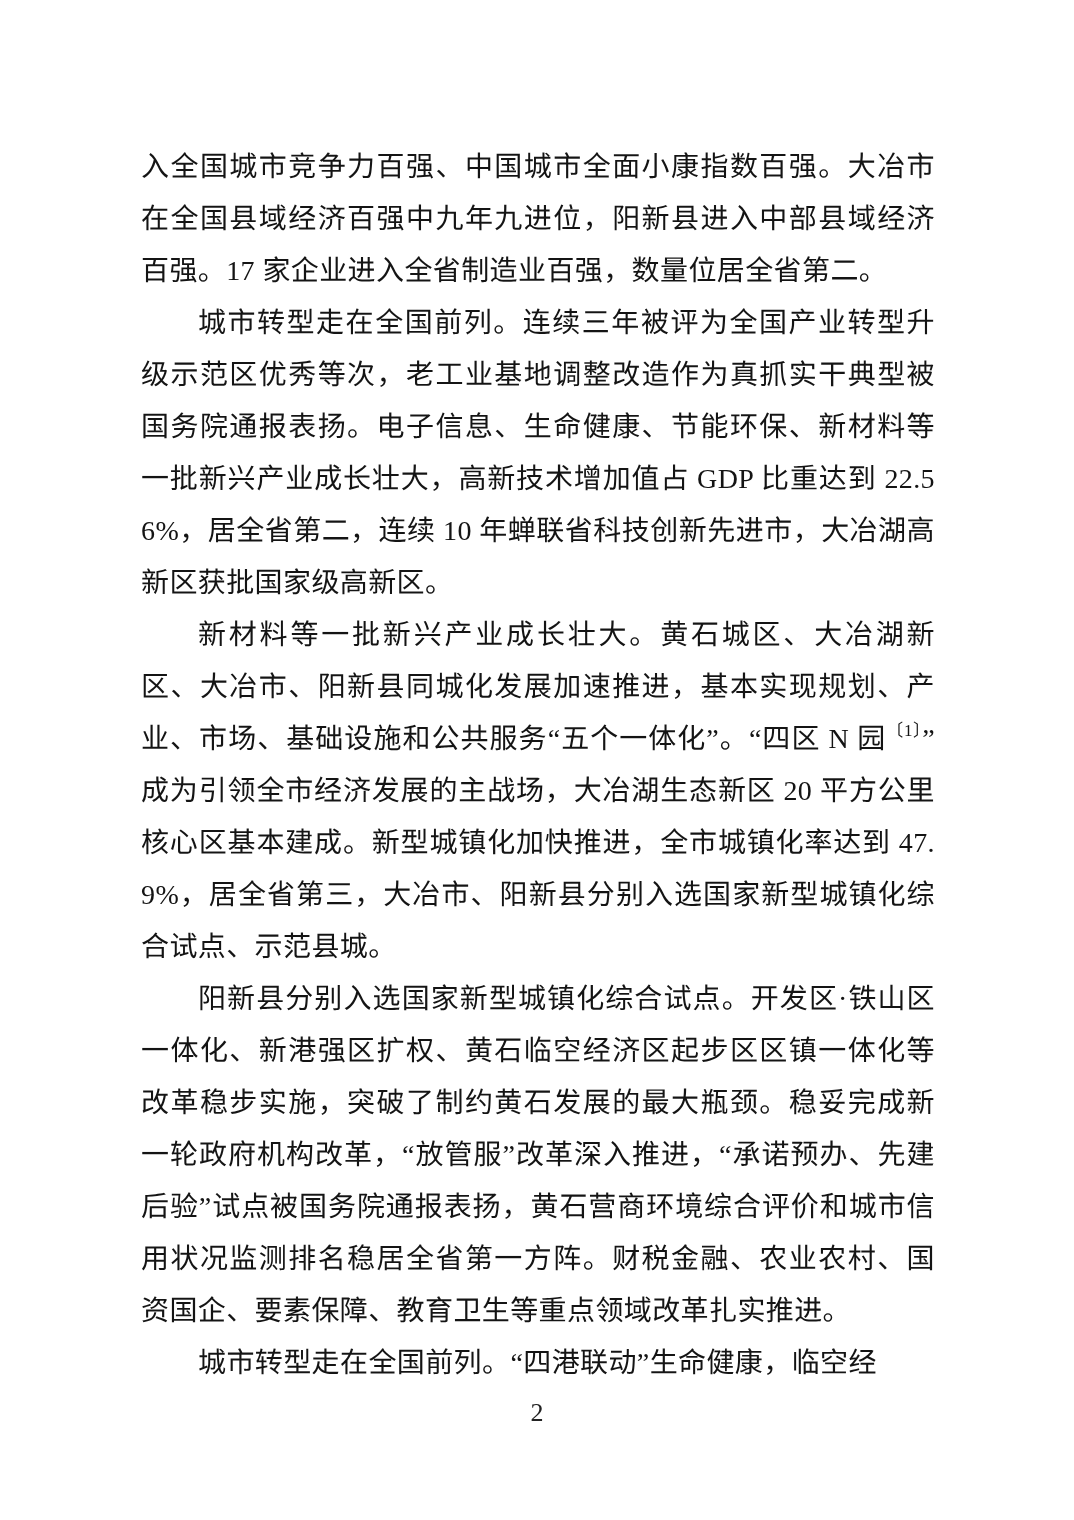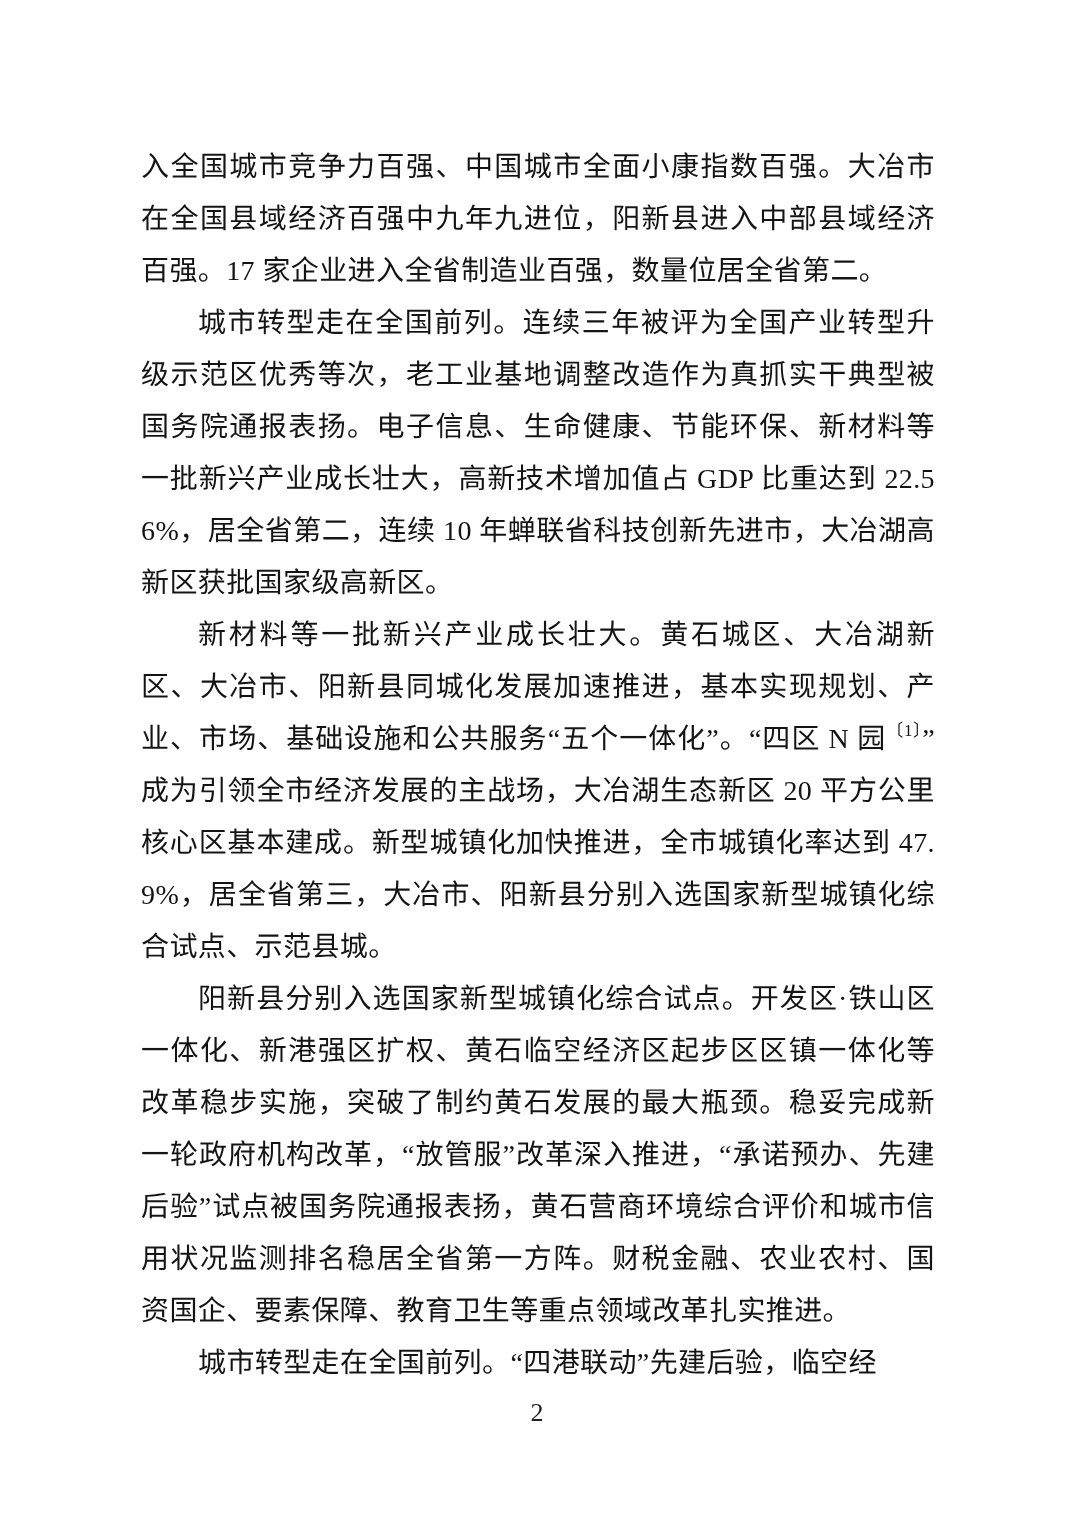--- a/index.html
+++ b/index.html
@@ -70,21 +70,21 @@
   <div class="text-body">
 
     <p class="para"><span>入全国城市竞争力百强、中国城市全面小康指数百强。大冶市在全国县域经济百强中九年九进位，阳新县进入中部县域经济百强。17 家企业进入全省制造业百强，数量位居全省第二。</span></p>
 
     <p class="para indent"><span class="lead">城市转型走在全国前列。</span><span>连续三年被评为全国产业转型升级示范区优秀等次，老工业基地调整改造作为真抓实干典型被国务院通报表扬。电子信息、生命健康、节能环保、新材料等一批新兴产业成长壮大，高新技术增加值占 GDP 比重达到 22.56%，居全省第二，连续 10 年蝉联省科技创新先进市，大冶湖高新区获批国家级高新区。</span></p>
 
     <p class="para indent"><span class="lead">新材料等一批新兴产业成长壮大。</span><span>黄石城区、大冶湖新区、大冶市、阳新县同城化发展加速推进，基本实现规划、产业、市场、基础设施和公共服务“五个一体化”。“四区 N 园</span><sup class="footnote-ref">〔1〕</sup><span>”成为引领全市经济发展的主战场，大冶湖生态新区 20 平方公里核心区基本建成。新型城镇化加快推进，全市城镇化率达到 47.9%，居全省第三，大冶市、阳新县分别入选国家新型城镇化综合试点、示范县城。</span></p>
 
     <p class="para indent"><span class="lead">阳新县分别入选国家新型城镇化综合试点。</span><span>开发区·铁山区一体化、新港强区扩权、黄石临空经济区起步区区镇一体化等改革稳步实施，突破了制约黄石发展的最大瓶颈。稳妥完成新一轮政府机构改革，“放管服”改革深入推进，“承诺预办、先建后验”试点被国务院通报表扬，黄石营商环境综合评价和城市信用状况监测排名稳居全省第一方阵。财税金融、农业农村、国资国企、要素保障、教育卫生等重点领域改革扎实推进。</span></p>
 
-    <p class="para indent"><span class="lead">城市转型走在全国前列。</span><span>“四港联动”先建后验，临空经</span></p>
+    <p class="para indent"><span class="lead">城市转型走在全国前列。</span><span>“四港联动”生命健康，临空经</span></p>
 
   </div>
 
   <div class="page-footer">
     <span class="page-number">2</span>
   </div>
 
 </div>
 
 </body></html>

